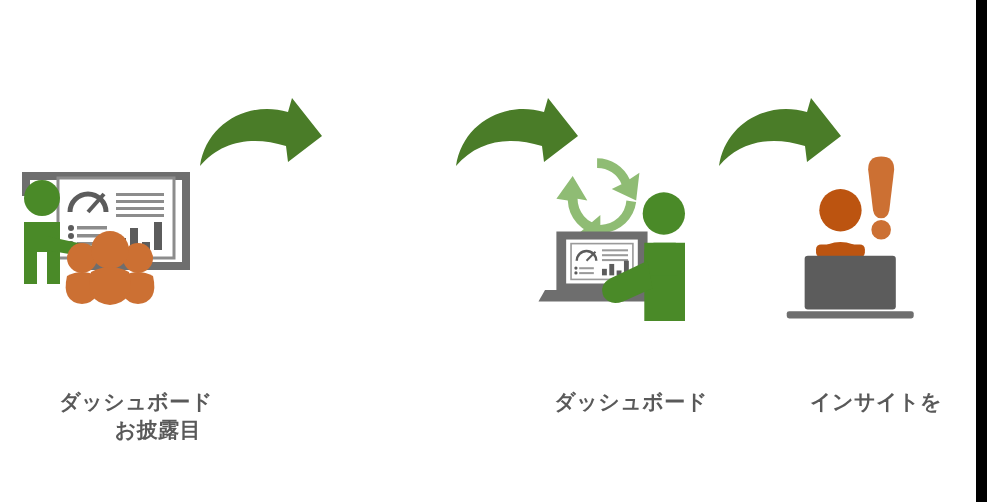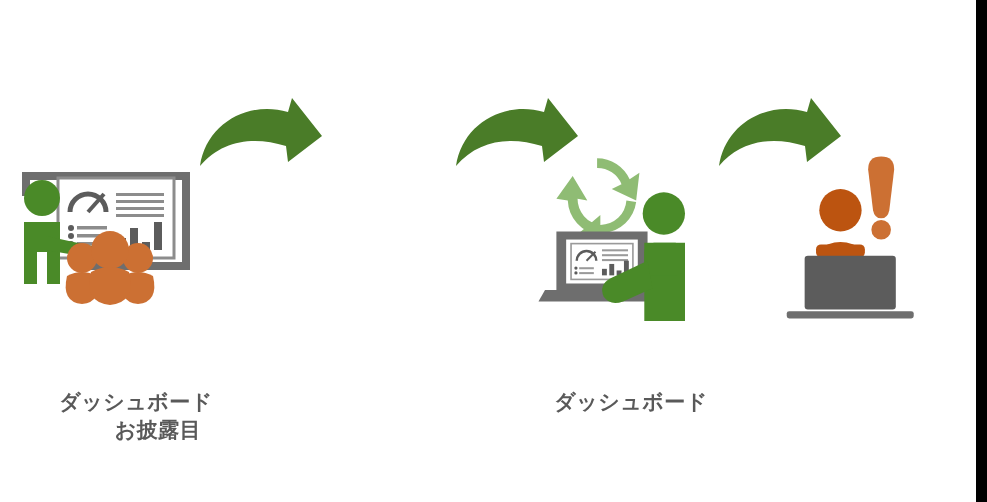--- a/index.html
+++ b/index.html
@@ -162,18 +162,19 @@
 
         <circle cx="86" cy="34" r="26" fill="#BC5410"></circle>
         <path d="M56 84 q30 -22 60 0 Z" fill="#BC5410"></path>
         <rect x="56" y="76" width="60" height="16" rx="6" fill="#BC5410"></rect>
 
         <rect x="42" y="90" width="112" height="66" rx="4" fill="#5C5C5C"></rect>
         <rect x="20" y="158" width="156" height="9" rx="3" fill="#6E6E6E"></rect>
       </svg>
     </div>
     <div class="step-label">
+      <span>インサイトを</span>
     </div>
   </div>
 
 </div>
 
 <div id="right-band"></div>
 
 </body></html>

